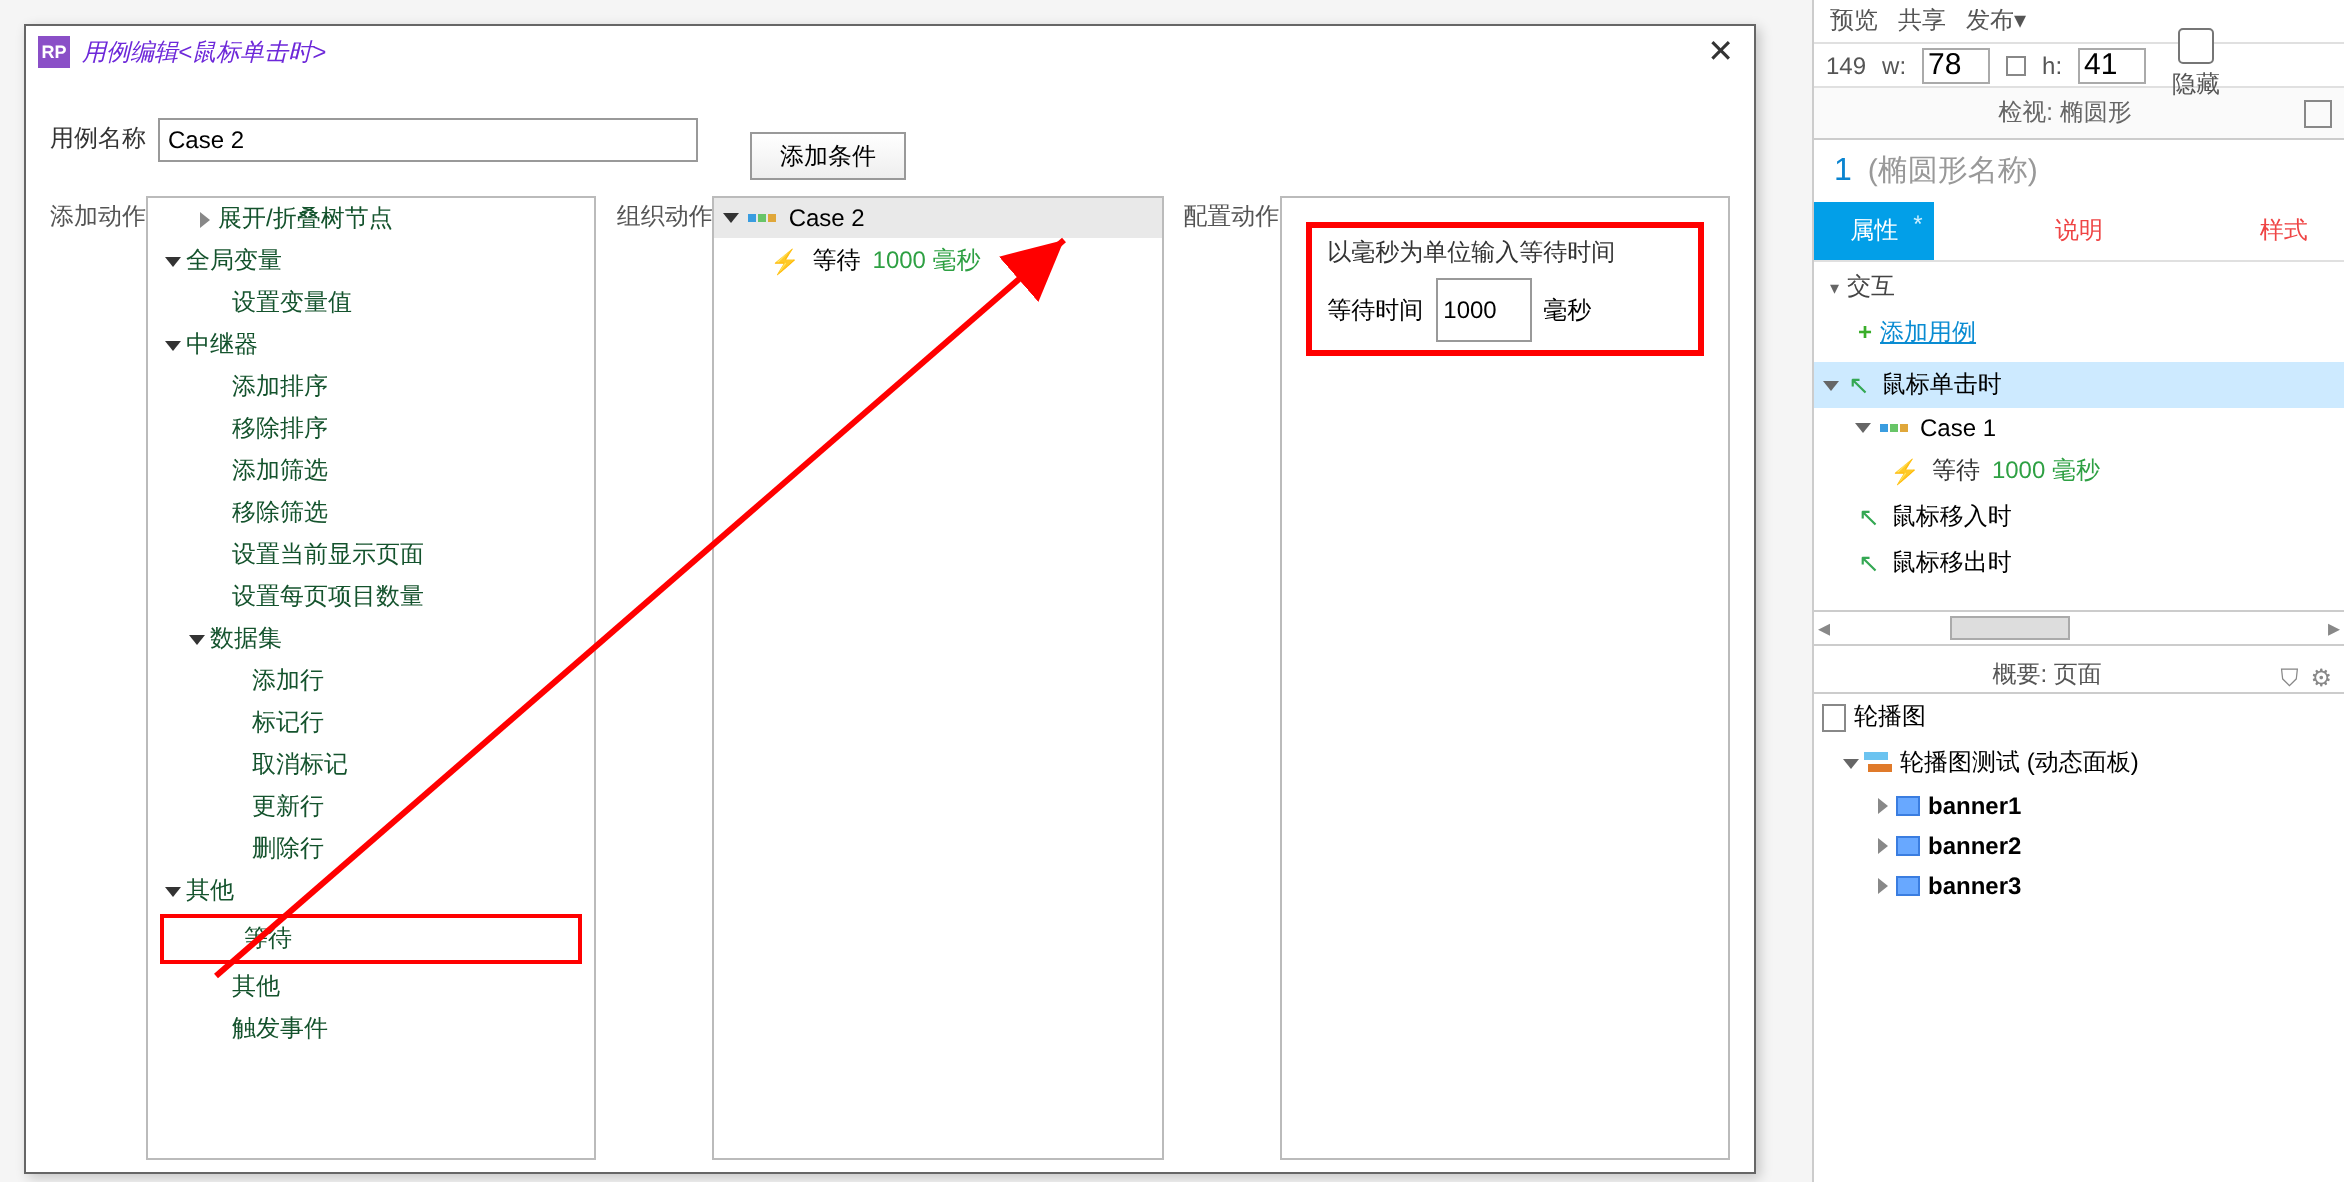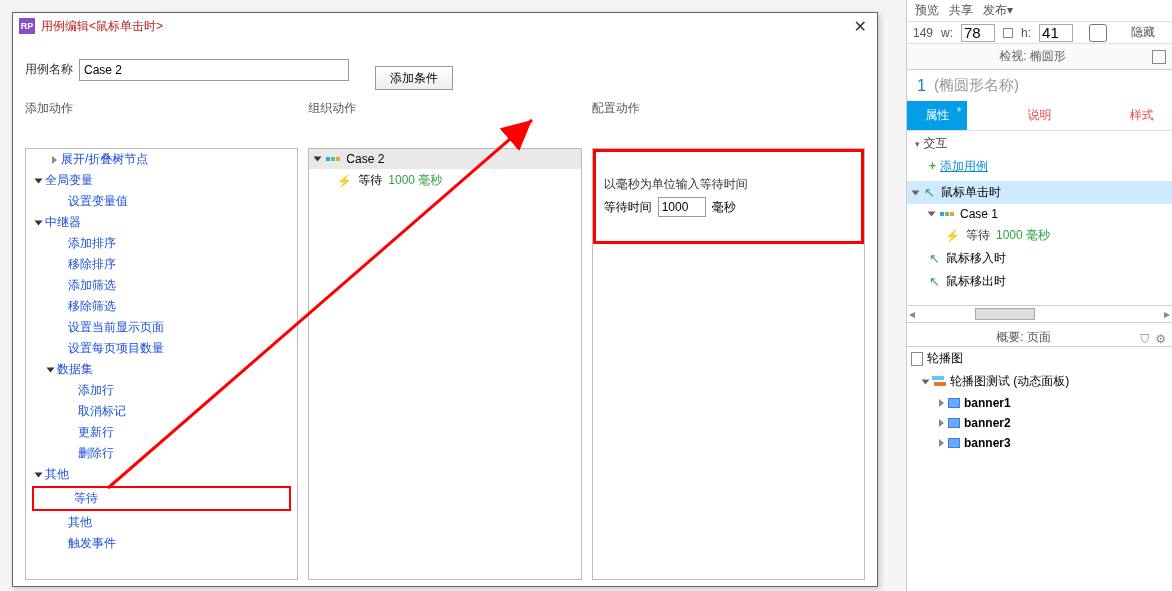--- a/index.html
+++ b/index.html
@@ -44,61 +44,61 @@
 .stack-icon::after { top: 6px; left: 2px; background: #e07a2a; }
 .page-ic { width: 12px; height: 14px; border: 1px solid #888; display: inline-block; }
 
 
 .top-dim { position: absolute; top: 0; left: 0; right: 266px; height: 12px; display: flex; color: #999; font-size: 11px; padding-left: 40px; gap: 40px; }
 
 
 .modal { position: absolute; left: 12px; top: 12px; width: 866px; height: 575px; background: #fff; border: 1px solid #666; box-shadow: 2px 2px 6px rgba(0,0,0,0.2); display: flex; flex-direction: column; }
 .titlebar { height: 26px; display: flex; align-items: center; padding: 0 6px; }
 .titlebar .logo { width: 16px; height: 16px; background: #8a4fc7; color: #fff; font-size: 9px; display: flex; align-items: center; justify-content: center; margin-right: 6px; font-weight: bold; }
-.titlebar .t { flex: 1; color: #b91c1c; }
+.titlebar .t { flex: 1; color: #6d28d9; font-style: italic; }
 .titlebar .close { font-size: 16px; cursor: pointer; padding: 0 4px; color: #333; }
 .name-row { display: flex; align-items: center; padding: 10px 12px 4px; gap: 6px; }
 .name-row label { color: #333; }
 .name-row input { flex: 0 0 270px; height: 22px; border: 1px solid #999; padding: 0 4px; }
 .btn { height: 24px; padding: 0 14px; border: 1px solid #999; background: linear-gradient(#fff,#eee); cursor: pointer; margin-top: 17px; }
 .btn.primary { background: linear-gradient(#c8e9ff,#9fd6fa); border-color: #5da4d8; }
 .cols { display: flex; flex: 1; gap: 10px; padding: 4px 12px 6px; overflow: hidden; }
-.col { flex: 1; display: flex; flex-direction: column; gap: 27px; }
+.col { flex: 1; display: flex; flex-direction: row; }
 .col-h { color: #555; padding: 2px 0 4px; }
 .col-box { flex: 1; border: 1px solid #bbb; overflow: auto; background: #fff; }
-.tree-item { display: flex; align-items: center; padding: 2px 4px; gap: 4px; cursor: pointer; color: #1d4ed8; }
+.tree-item { display: flex; align-items: center; padding: 2px 4px; gap: 4px; cursor: pointer; color: #14532d; }
 .tree-item.group { font-weight: normal; }
 .tree-item.leaf { padding-left: 42px; }
 .tree-item.leaf.l2 { padding-left: 52px; }
 .tree-item.hl { border: 2px solid #f00; margin: 1px 6px; padding-left: 40px; }
 .org-case { display: flex; align-items: center; gap: 6px; padding: 3px 6px; background: #e9e9e9; }
 .org-action { display: flex; align-items: center; gap: 6px; padding: 3px 6px 3px 28px; }
 .org-action .bolt { color: #8a8a8a; }
 .org-action .ms { color: #2ea043; }
-.cfg-box { border: 3px solid #f00; margin: 0; padding: 24px 8px; position: relative; }
+.cfg-box { border: 3px solid #f00; margin: 12px; padding: 4px 8px; position: relative; }
 .cfg-line1 { color: #333; margin-bottom: 4px; }
 .cfg-line2 { display: flex; align-items: center; gap: 6px; }
-.cfg-line2 input { width: 48px; height: 20px; border: 1px solid #999; padding: 0 3px; }
+.cfg-line2 input { width: 48px; height: 32px; border: 1px solid #999; padding: 0 3px; }
 .footer { display: flex; justify-content: flex-end; gap: 10px; padding: 8px 14px 12px; }
 
 
 .arrow-svg { position: absolute; left: 0; top: 0; pointer-events: none; }
 
 
 .flow-ic { display: inline-flex; gap: 1px; }
 .flow-ic i { width: 4px; height: 4px; background: #3a9de0; display: inline-block; }
 .flow-ic i:nth-child(2){ background:#68c568; }
 .flow-ic i:nth-child(3){ background:#e0a73a; }
 .mouse-ic { color: #34a853; font-size: 13px; }
 .tri { display: inline-block; width: 0; height: 0; border-top: 4px solid transparent; border-bottom: 4px solid transparent; border-left: 5px solid #666; }
 .tri.open { transform: rotate(90deg); }
 .tri.solid { border-left-color: #333; }
 .tri-right { display:inline-block; width:0;height:0;border-top:4px solid transparent;border-bottom:4px solid transparent;border-left:5px solid #888; }
 .lock-dim { width: 10px; height: 10px; border: 1px solid #888; display: inline-block; }
-label.chk { display:flex; align-items:center; gap:16px; }
+label.chk { display:flex; align-items:center; gap:2px;flex-direction:column; }
 label.chk input { margin:0; }
 </style>
 </head>
 <body>
 
 <div class="top-dim">
   <span></span>
     <span></span>
 </div>
 
@@ -242,20 +242,21 @@
         <div class="tree-item leaf">移除排序</div>
         <div class="tree-item leaf">添加筛选</div>
         <div class="tree-item leaf">移除筛选</div>
         <div class="tree-item leaf">设置当前显示页面</div>
         <div class="tree-item leaf">设置每页项目数量</div>
         <div class="tree-item group" style="padding-left:22px">
           <span class="tri open solid"></span>
           <span>数据集</span>
         </div>
         <div class="tree-item leaf l2">添加行</div>
+        <div class="tree-item leaf l2">标记行</div>
         <div class="tree-item leaf l2">取消标记</div>
         <div class="tree-item leaf l2">更新行</div>
         <div class="tree-item leaf l2">删除行</div>
         <div class="tree-item group" style="padding-left:10px">
           <span class="tri open solid"></span>
           <span>其他</span>
         </div>
         <div class="tree-item hl">等待</div>
         <div class="tree-item leaf">其他</div>
         <div class="tree-item leaf">触发事件</div>

